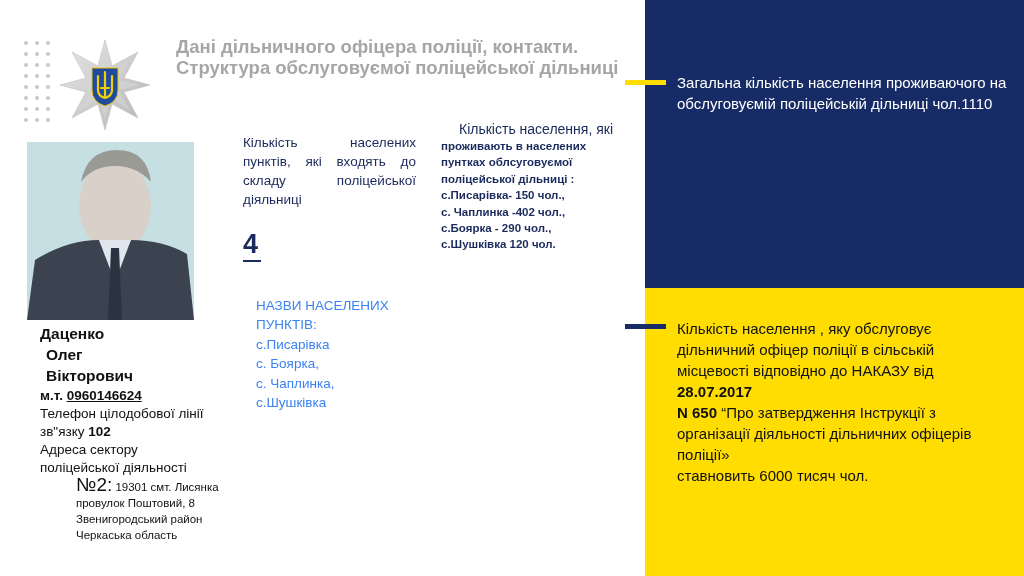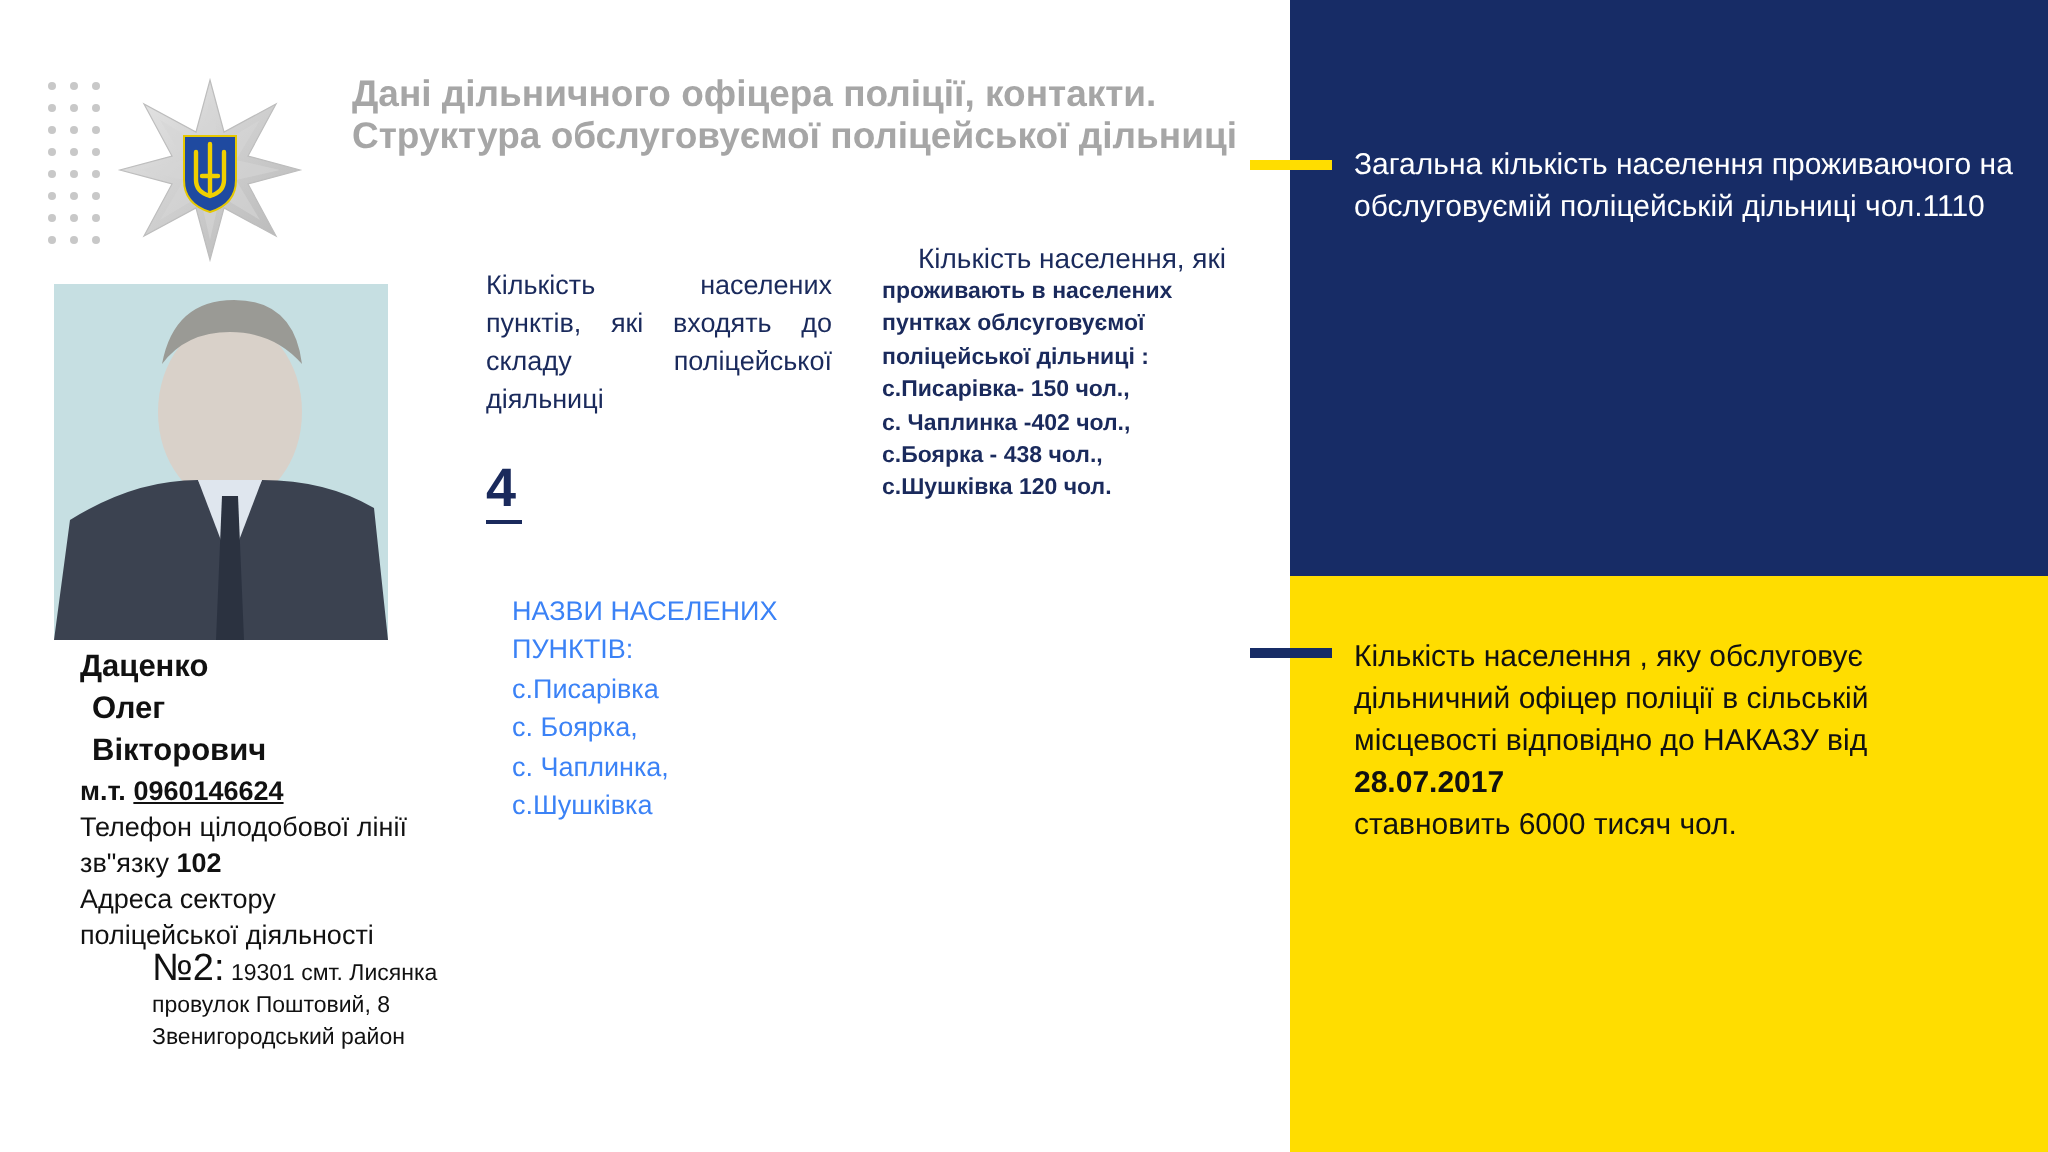--- a/index.html
+++ b/index.html
@@ -115,32 +115,33 @@
     <span>Телефон цілодобової лінії зв"язку</span>
     <b>102</b>
   </div>
   <div class="txt">Адреса сектору поліцейської діяльності</div>
   <div class="addr">
     <span class="num-big">№2:</span>
     <span>19301 смт. Лисянка</span>
   </div>
   <div class="addr">провулок Поштовий, 8</div>
   <div class="addr">Звенигородський  район</div>
+  <div class="addr">Черкаська область</div>
 </div>
 
 <div class="settlements-count">Кількість населених пунктів, які входять до складу поліцейської діяльниці</div>
 <div class="big-four">4</div>
 <div class="big-four-ul"></div>
 
 <div class="pop-list">
   <div class="h">Кількість населення, які</div>
   <div class="l">проживають в населених пунтках облсуговуємої поліцейської дільниці :</div>
   <div class="l">с.Писарівка- 150 чол.,</div>
   <div class="l">с. Чаплинка -402 чол.,</div>
-  <div class="l">с.Боярка  - 438 чол.,</div>
+  <div class="l">с.Боярка  - 290 чол.,</div>
   <div class="l">с.Шушківка 120 чол.</div>
 </div>
 
 <div class="names">
   <div>НАЗВИ НАСЕЛЕНИХ ПУНКТІВ:</div>
   <div>с.Писарівка</div>
   <div>с. Боярка,</div>
   <div>с. Чаплинка,</div>
   <div>с.Шушківка</div>
 </div>
@@ -148,14 +149,18 @@
 <div class="panel-blue"></div>
 <div class="panel-yellow"></div>
 <div class="bar-yellow"></div>
 <div class="bar-blue"></div>
 
 <div class="blue-text">Загальна кількість населення проживаючого на обслуговуємій поліцейській дільниці  чол.1110</div>
 
 <div class="yellow-text">
   <div>Кількість населення , яку обслуговує дільничний офіцер поліції в сільській місцевості відповідно до НАКАЗУ від</div>
   <b>28.07.2017</b>
+  <div>
+    <b>N 650</b>
+    <span>“Про затвердження Інструкції з організації діяльності дільничних офіцерів поліції»</span>
+  </div>
   <div>ставновить 6000 тисяч чол.</div>
 </div>
 
 </body></html>

